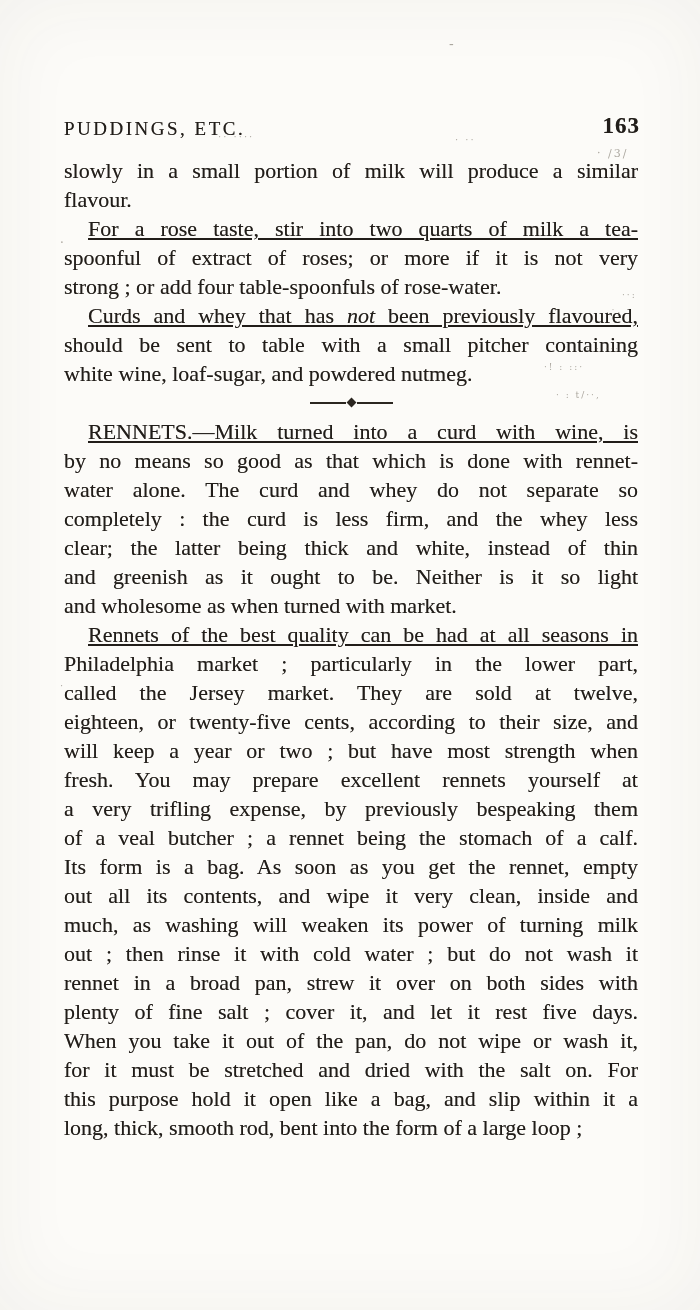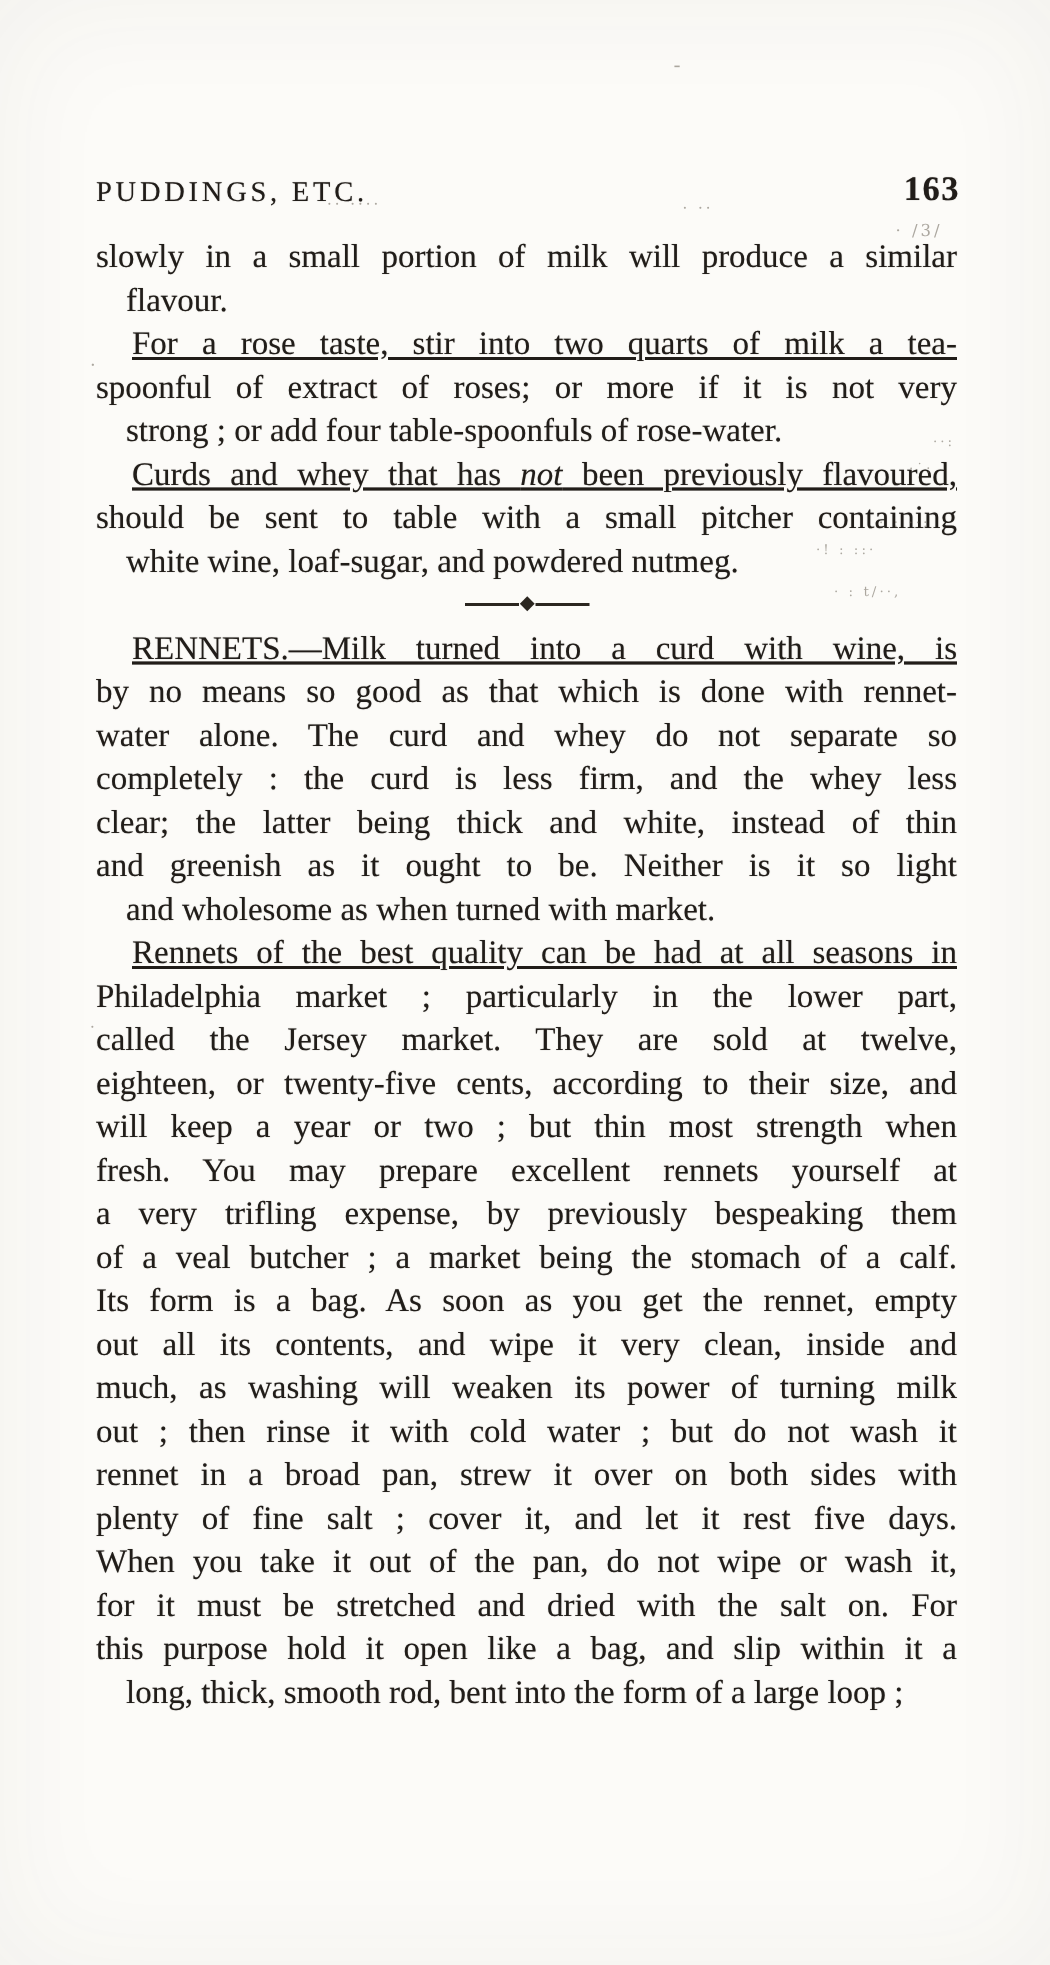--- a/index.html
+++ b/index.html
@@ -49,21 +49,21 @@
     width: 574px;
   }
   .line {
     font-size: 22px;
     line-height: 29px;
     text-align: justify;
     text-align-last: justify;
     text-shadow: 0 0 0.6px rgba(32,28,24,0.5);
     white-space: normal;
   }
-  .line.last { text-align-last: left; margin-left: 20px; }
+  .line.last { text-align-last: left; }
   .line.indent { text-indent: 24px; text-decoration: underline; }
   .divider {
     height: 29px;
     display: flex;
     align-items: center;
     justify-content: center;
   }
   .divider .rule {
     width: 36px;
     height: 2px;
@@ -121,24 +121,24 @@
         <div class="line">completely : the curd is less firm, and the whey less</div>
         <div class="line">clear; the latter being thick and white, instead of thin</div>
         <div class="line">and greenish as it ought to be.  Neither is it so light</div>
         <div class="line last">and wholesome as when turned with market.</div>
       </div>
       <div class="para">
         <div class="line indent">Rennets of the best quality can be had at all seasons in</div>
         <div class="line">Philadelphia market ; particularly in the lower part,</div>
         <div class="line">called the Jersey market.  They are sold at twelve,</div>
         <div class="line">eighteen, or twenty-five cents, according to their size, and</div>
-        <div class="line">will keep a year or two ; but thin most strength when</div>
+        <div class="line">will keep a year or two ; but have most strength when</div>
         <div class="line">fresh.  You may prepare excellent rennets yourself at</div>
         <div class="line">a very trifling expense, by previously bespeaking them</div>
-        <div class="line">of a veal butcher ; a market being the stomach of a calf.</div>
+        <div class="line">of a veal butcher ; a rennet being the stomach of a calf.</div>
         <div class="line">Its form is a bag.  As soon as you get the rennet, empty</div>
         <div class="line">out all its contents, and wipe it very clean, inside and</div>
         <div class="line">much, as washing will weaken its power of turning milk</div>
         <div class="line">out ; then rinse it with cold water ; but do not wash it</div>
         <div class="line">rennet in a broad pan, strew it over on both sides with</div>
         <div class="line">plenty of fine salt ; cover it, and let it rest five days.</div>
         <div class="line">When you take it out of the pan, do not wipe or wash it,</div>
         <div class="line">for it must be stretched and dried with the salt on.  For</div>
         <div class="line">this purpose hold it open like a bag, and slip within it a</div>
         <div class="line last">long, thick, smooth rod, bent into the form of a large loop ;</div>

